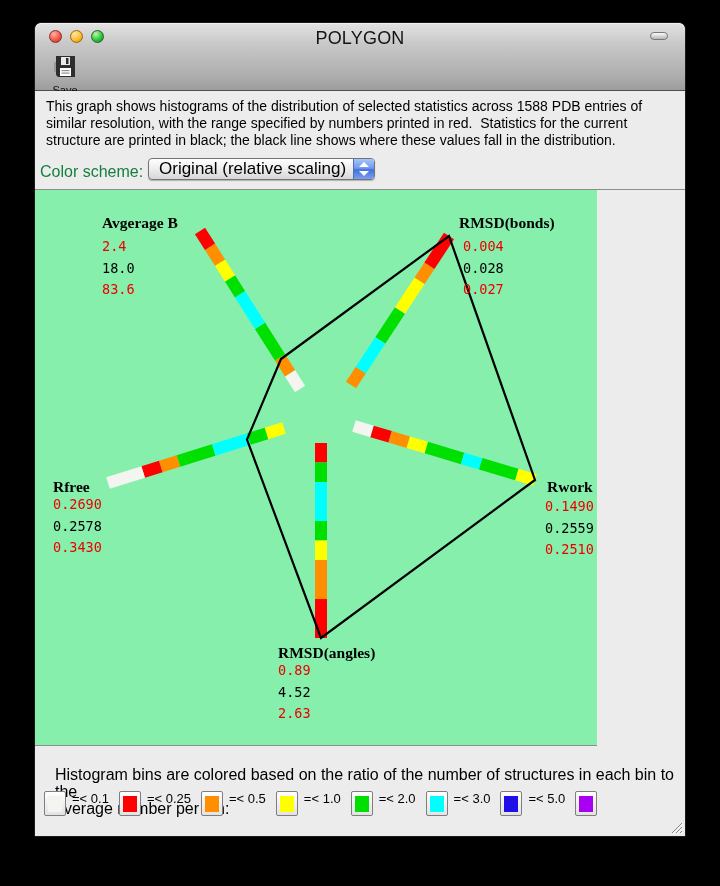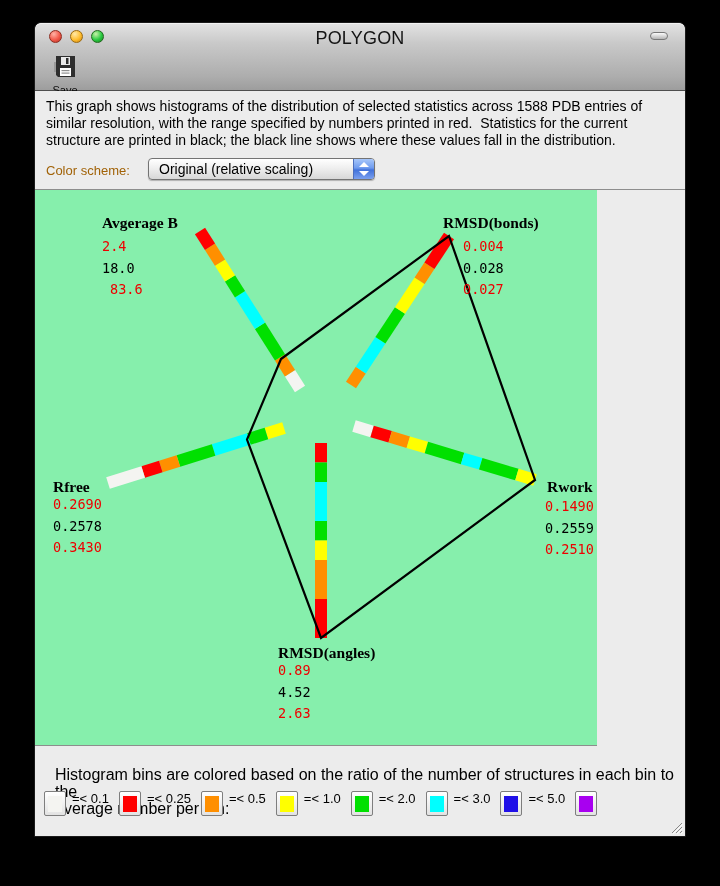--- a/index.html
+++ b/index.html
@@ -36,29 +36,29 @@
   .save-btn .lbl { font-size:11px; color:#0d0d0d; margin-top:0; }
   
   .desc-panel {
     position:absolute; left:0; top:68px; width:650px; height:99px;
     background:#ececec; border-bottom:1px solid #8d8d8d;
   }
   .desc-text {
     position:absolute; left:11px; top:7px; font-size:14px; line-height:17px;
     color:#000; white-space:pre-wrap;
   }
-  .scheme-label { position:absolute; left:11px; top:72px; font-size:13px; color:#a16207; }
+  .scheme-label { position:absolute; left:5px; top:72px; font-size:16px; color:#15803d; }
   .dropdown {
     position:absolute; left:113px; top:67px; width:227px; height:22px;
     border:1px solid #737373; border-radius:4px;
     background:linear-gradient(#ffffff,#efefef 45%,#d7d7d7);
     box-shadow:0 1px 1px rgba(0,0,0,.25);
   }
   .dropdown .dd-text {
-    position:absolute; left:10px; top:0; line-height:20px; font-size:14px; color:#000;
+    position:absolute; left:10px; top:0; line-height:20px; font-size:17px; color:#000;
   }
   .dd-cap {
     position:absolute; right:0; top:0; width:21px; height:20px;
     border-left:1px solid #4d6fbe; border-radius:0 3px 3px 0;
     background:linear-gradient(#a6c6fa 0%,#6f9bee 45%,#4272da 55%,#7ba0ef 100%);
   }
   .dd-cap .up, .dd-cap .dn { position:absolute; left:5px; width:0; height:0; border-left:5px solid transparent; border-right:5px solid transparent; }
   .dd-cap .up { top:3px;  border-bottom:5px solid #fff; }
   .dd-cap .dn { bottom:3px; border-top:5px solid #fff; }
   
@@ -182,22 +182,22 @@
           <line x1="178.6" y1="260.0" x2="143.4" y2="271.0" stroke="#00e000" stroke-width="12"></line>
           <line x1="143.4" y1="271.0" x2="125.8" y2="276.5" stroke="#ff8f00" stroke-width="12"></line>
           <line x1="125.8" y1="276.5" x2="108.2" y2="282.0" stroke="#ff0000" stroke-width="12"></line>
           <line x1="108.2" y1="282.0" x2="73.0" y2="293.0" stroke="#f4f4f1" stroke-width="12"></line>
         </g>
         <polygon points="246.0,169.0 414.0,46.0 500.0,290.0 286.0,448.0 212.0,249.6" fill="none" stroke="#000" stroke-width="2.2"></polygon>
       </svg>
       <div class="axis-label" style="left: 67px; top: 24px;">Avgerage B</div>
       <div class="axis-val" style="left: 67px; top: 49px; color: rgb(238, 0, 0);">2.4</div>
       <div class="axis-val" style="left: 67px; top: 70.5px; color: rgb(0, 0, 0);">18.0</div>
-      <div class="axis-val" style="left: 67px; top: 92px; color: rgb(238, 0, 0); margin-left: 8px;">83.6</div>
-      <div class="axis-label" style="left: 408px; top: 24px; font-family: Liberation Serif, serif;">RMSD(bonds)</div>
+      <div class="axis-val" style="left: 67px; top: 92px; color: rgb(238, 0, 0);">83.6</div>
+      <div class="axis-label" style="left: 424px; top: 24px; font-family: Liberation Serif, serif;">RMSD(bonds)</div>
       <div class="axis-val" style="left: 428px; top: 49px; color: rgb(238, 0, 0);">0.004</div>
       <div class="axis-val" style="left: 428px; top: 70.5px; color: rgb(0, 0, 0);">0.028</div>
       <div class="axis-val" style="left: 428px; top: 92px; color: rgb(238, 0, 0);">0.027</div>
       <div class="axis-label" style="left: 512px; top: 288px;">Rwork</div>
       <div class="axis-val" style="left: 510px; top: 309px; color: rgb(238, 0, 0);">0.1490</div>
       <div class="axis-val" style="left: 510px; top: 330.5px; color: rgb(0, 0, 0);">0.2559</div>
       <div class="axis-val" style="left: 510px; top: 352px; color: rgb(238, 0, 0);">0.2510</div>
       <div class="axis-label" style="left: 243px; top: 454px;">RMSD(angles)</div>
       <div class="axis-val" style="left: 243px; top: 473px; color: rgb(238, 0, 0);">0.89</div>
       <div class="axis-val" style="left: 243px; top: 494.5px; color: rgb(0, 0, 0);">4.52</div>

